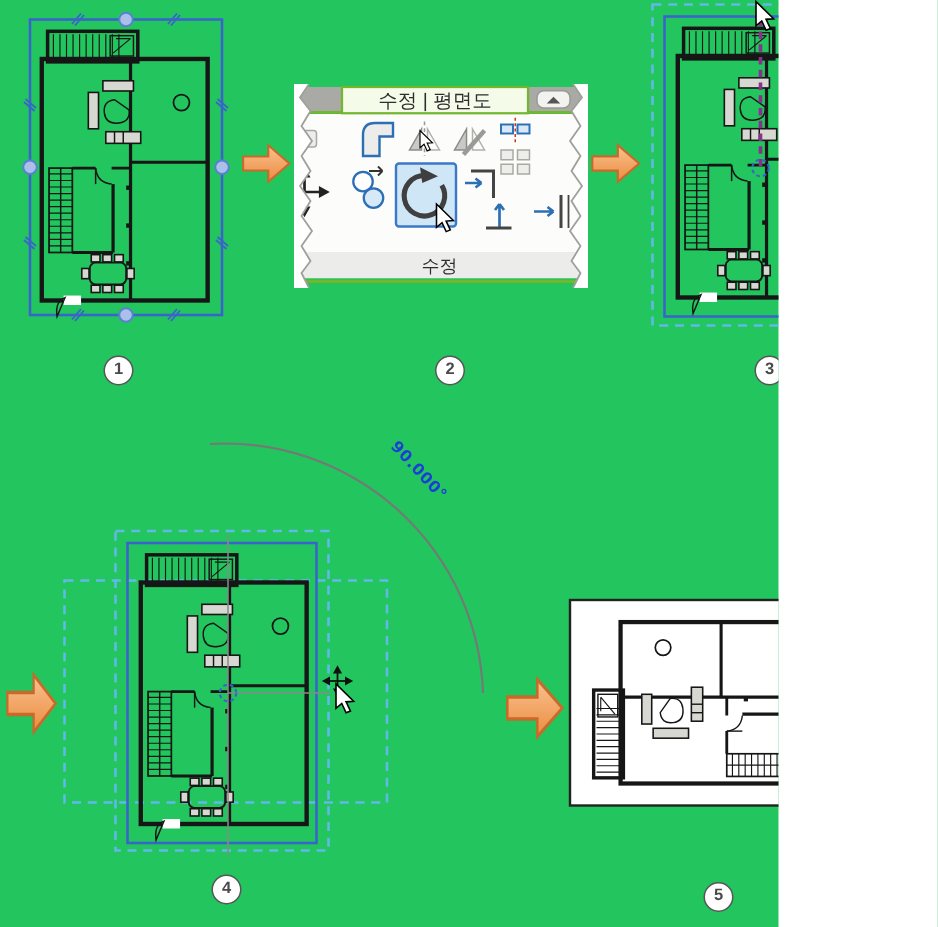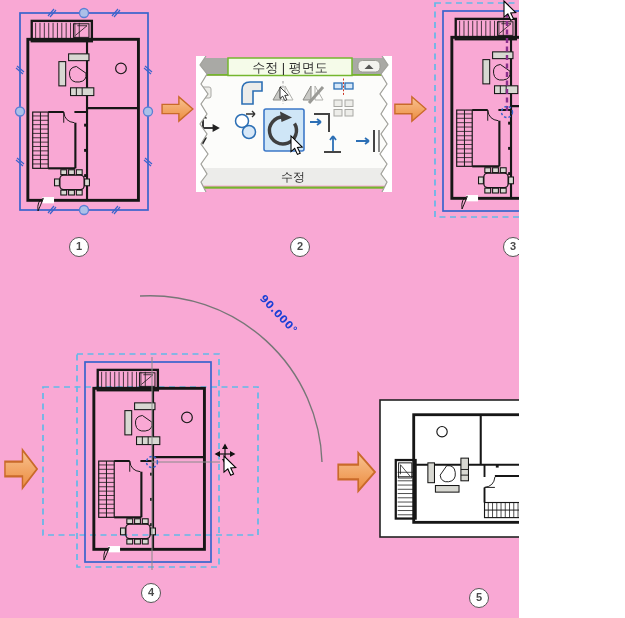--- a/index.html
+++ b/index.html
@@ -1,16 +1,16 @@
 <!DOCTYPE html>
 <html style="--selection-blue: #3a64cc; --dash-blue: #62b9e8; --axis-purple: #8a2f8a; --angle-blue: #1b3fd6; --ribbon-green: #74b62e; --arrow-orange: #f2a269; --arrow-border: #c96a2a; --plan-gray: #c6c6c6; --fixture-cyan: #29c8ee; --light-yellow: #f8f4ac; --table-yellow: #f8f4bc;"><head>
 <meta charset="utf-8">
 <style>
   html,body{margin:0;padding:0;background:#fff;}
-  #canvas{position:relative;width:519px;height:618px;background:#f9a8d4;overflow:hidden;
+  #canvas{position:relative;width:519px;height:618px;background:#22c55e;overflow:hidden;
           font-family:"Liberation Sans",sans-serif;}
   .abs{position:absolute;}
   .badge{position:absolute;width:18px;height:18px;border:1.6px solid #565656;border-radius:50%;
          color:#4a4a4a;background:#fff;text-align:center;
          font:bold 11px/16px "Liberation Sans",sans-serif;}
   .angle{position:absolute;left:247px;top:308px;width:64px;text-align:center;
          color:var(--angle-blue);font:bold 10.5px "DejaVu Sans",sans-serif;
          transform:rotate(47deg);letter-spacing:.5px;white-space:nowrap;}
   
   .sel{fill:none;stroke:var(--selection-blue);stroke-width:1.7px;}

